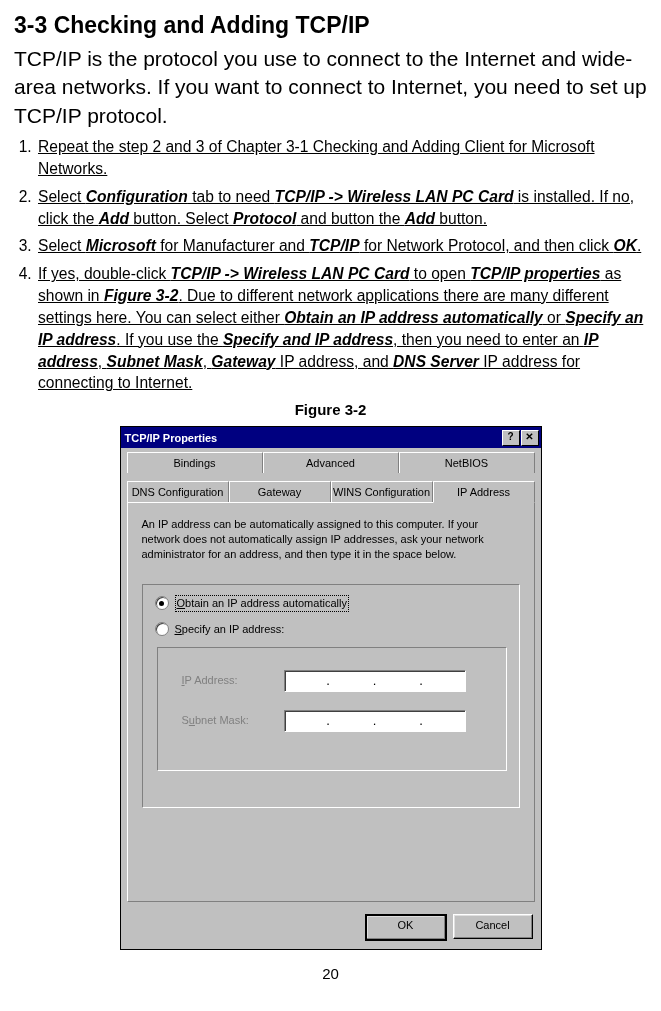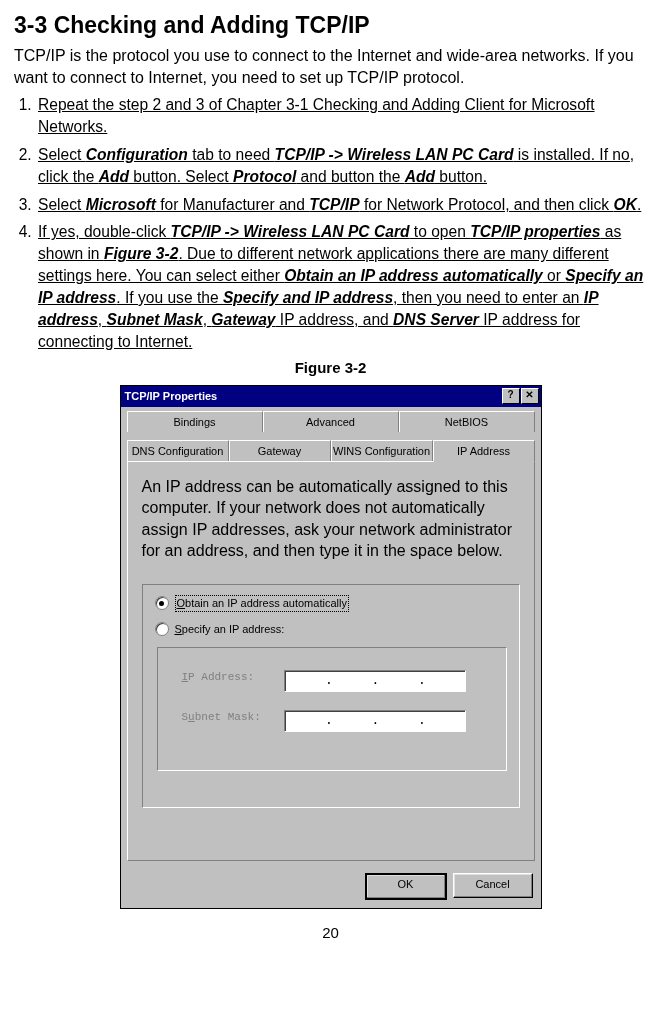--- a/index.html
+++ b/index.html
@@ -11,21 +11,21 @@
       color: #000;
       width: 633px;
       line-height: 1.35;
     }
     .heading {
       font-size: 23px;
       font-weight: bold;
       margin: 0 0 4px 0;
     }
     .intro {
-      font-size: 16px;
+      font-size: 21px;
       margin-bottom: 6px;
     }
     ol.steps {
       margin: 0;
       padding-left: 22px;
       font-size: 15.6px;
       text-decoration: underline;
     }
     ol.steps li {
       padding-left: 2px;
@@ -115,21 +115,21 @@
       background: #c0c0c0;
       border-top: 1px solid #fff;
       border-left: 1px solid #fff;
       border-right: 1px solid #808080;
       border-bottom: 1px solid #808080;
       padding: 14px 14px 14px 14px;
       min-height: 370px;
       position: relative;
     }
     .desc {
-      font-size: 16px;
+      font-size: 11px;
       line-height: 1.35;
       margin-bottom: 22px;
     }
     .group {
       border: 1px solid #808080;
       border-top-color: #808080;
       border-left-color: #808080;
       border-right-color: #fff;
       border-bottom-color: #fff;
       padding: 10px 12px 36px 12px;
@@ -168,22 +168,22 @@
     .subgroup {
       border-top: 1px solid #808080;
       border-left: 1px solid #808080;
       border-right: 1px solid #fff;
       border-bottom: 1px solid #fff;
       margin: 2px 0 0 2px;
       padding: 22px 18px 22px 24px;
     }
     .fieldrow {
       display: flex;
+      align-items: center;
       margin-bottom: 18px;
-      font-family: Liberation Mono, monospace;
     }
     .fieldlabel {
       width: 102px;
       color: #808080;
       font-size: 11px;
     }
     .ipbox {
       display: flex;
       background: #fff;
       border-top: 1px solid #808080;

